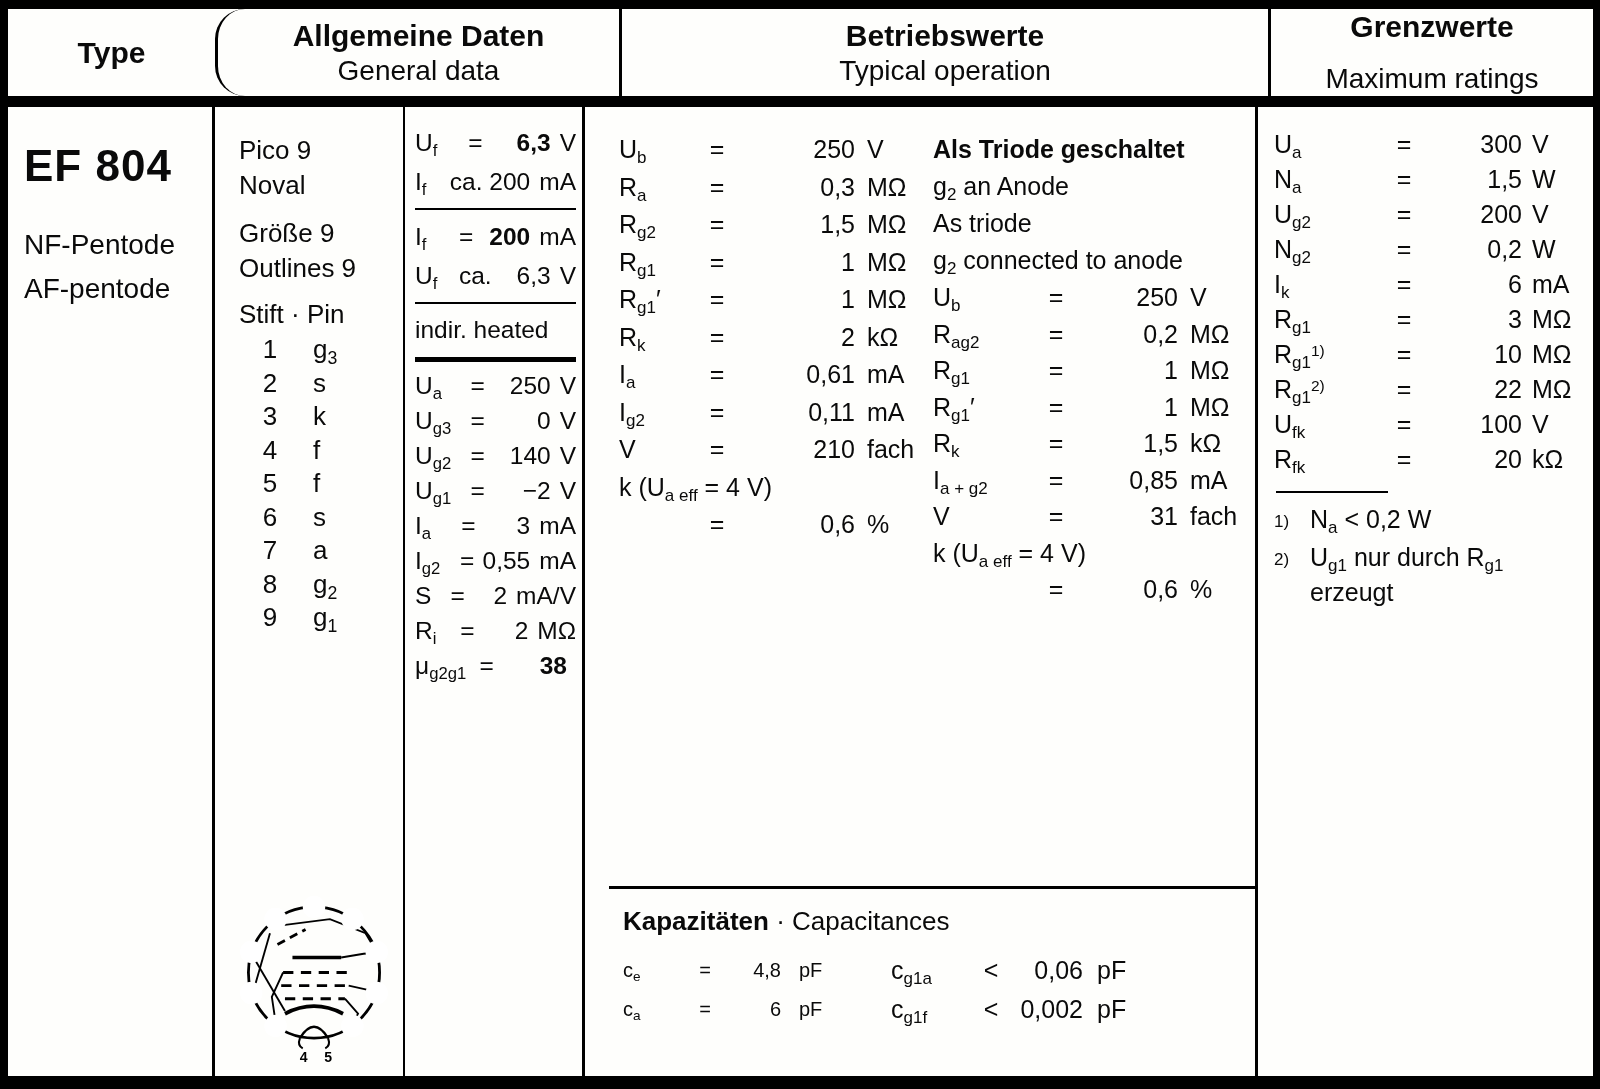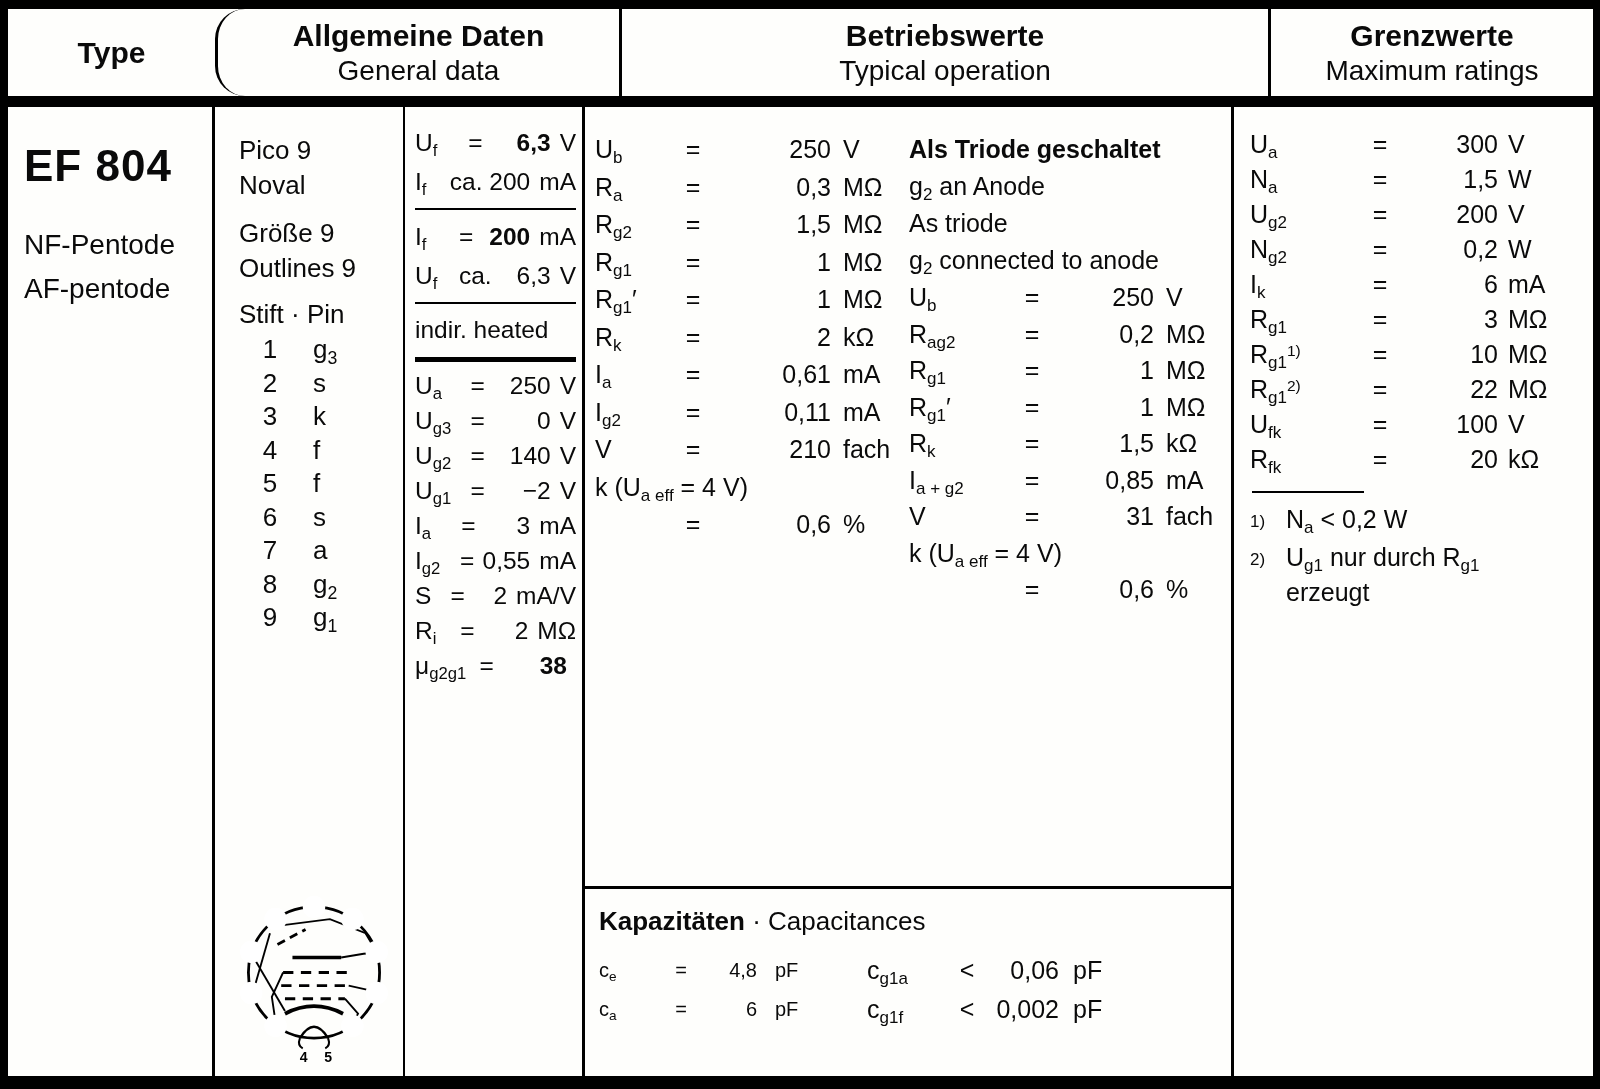--- a/index.html
+++ b/index.html
@@ -6,30 +6,30 @@
   .page{position:relative;width:1600px;height:1089px;background:#fefefc;box-sizing:border-box;
     border-left:8px solid #000;border-right:7px solid #000;border-top:9px solid #000;border-bottom:13px solid #000;
     font-family:"Liberation Sans","DejaVu Sans",sans-serif;color:#0a0a0a;overflow:hidden;}
   
   .header-row{display:flex;height:87px;border-bottom:11px solid #000;}
   .hcell{box-sizing:border-box;display:flex;flex-direction:column;justify-content:center;align-items:center;}
   .hcell + .hcell{border-left:3px solid #000;}
   .h-type{width:207px;}
   .h-allg{width:404px;border-radius:30px;}
   .h-betr{width:649px;}
-  .h-grenz{flex:1;}
+  .h-grenz{flex:1;justify-content:space-between;}
   .h-de{font-weight:bold;font-size:30px;line-height:36px;}
   .h-en{font-size:28px;line-height:34px;}
   
   .body-row{display:flex;height:969px;}
   .col{box-sizing:border-box;}
   .col-type{width:207px;border-right:3px solid #000;padding:34px 0 0 16px;}
   .col-allg1{width:190px;border-right:2px solid #000;position:relative;padding:26px 0 0 24px;}
   .col-allg2{width:180px;border-right:3px solid #000;padding:16px 6px 8px 10px;}
-  .col-betr{width:649px;border-right:3px solid #000;display:flex;flex-direction:column;}
+  .col-betr{width:649px;border-right:3px solid #000;display:flex;flex-direction:column;margin-left:24px;}
   .col-grenz{flex:1;padding:20px 0 0 16px;}
   
   .type-name{font-size:44px;font-weight:bold;letter-spacing:1px;}
   .type-sub{font-size:28px;margin-top:38px;}
   .type-sub2{font-size:28px;margin-top:12px;}
   
   .g1-line{font-size:26px;line-height:35px;}
   .g1-group{margin-bottom:13px;}
   .pin-header{font-size:26px;margin-top:12px;margin-bottom:3px;}
   .pin-row{display:flex;font-size:26px;line-height:33.5px;}

